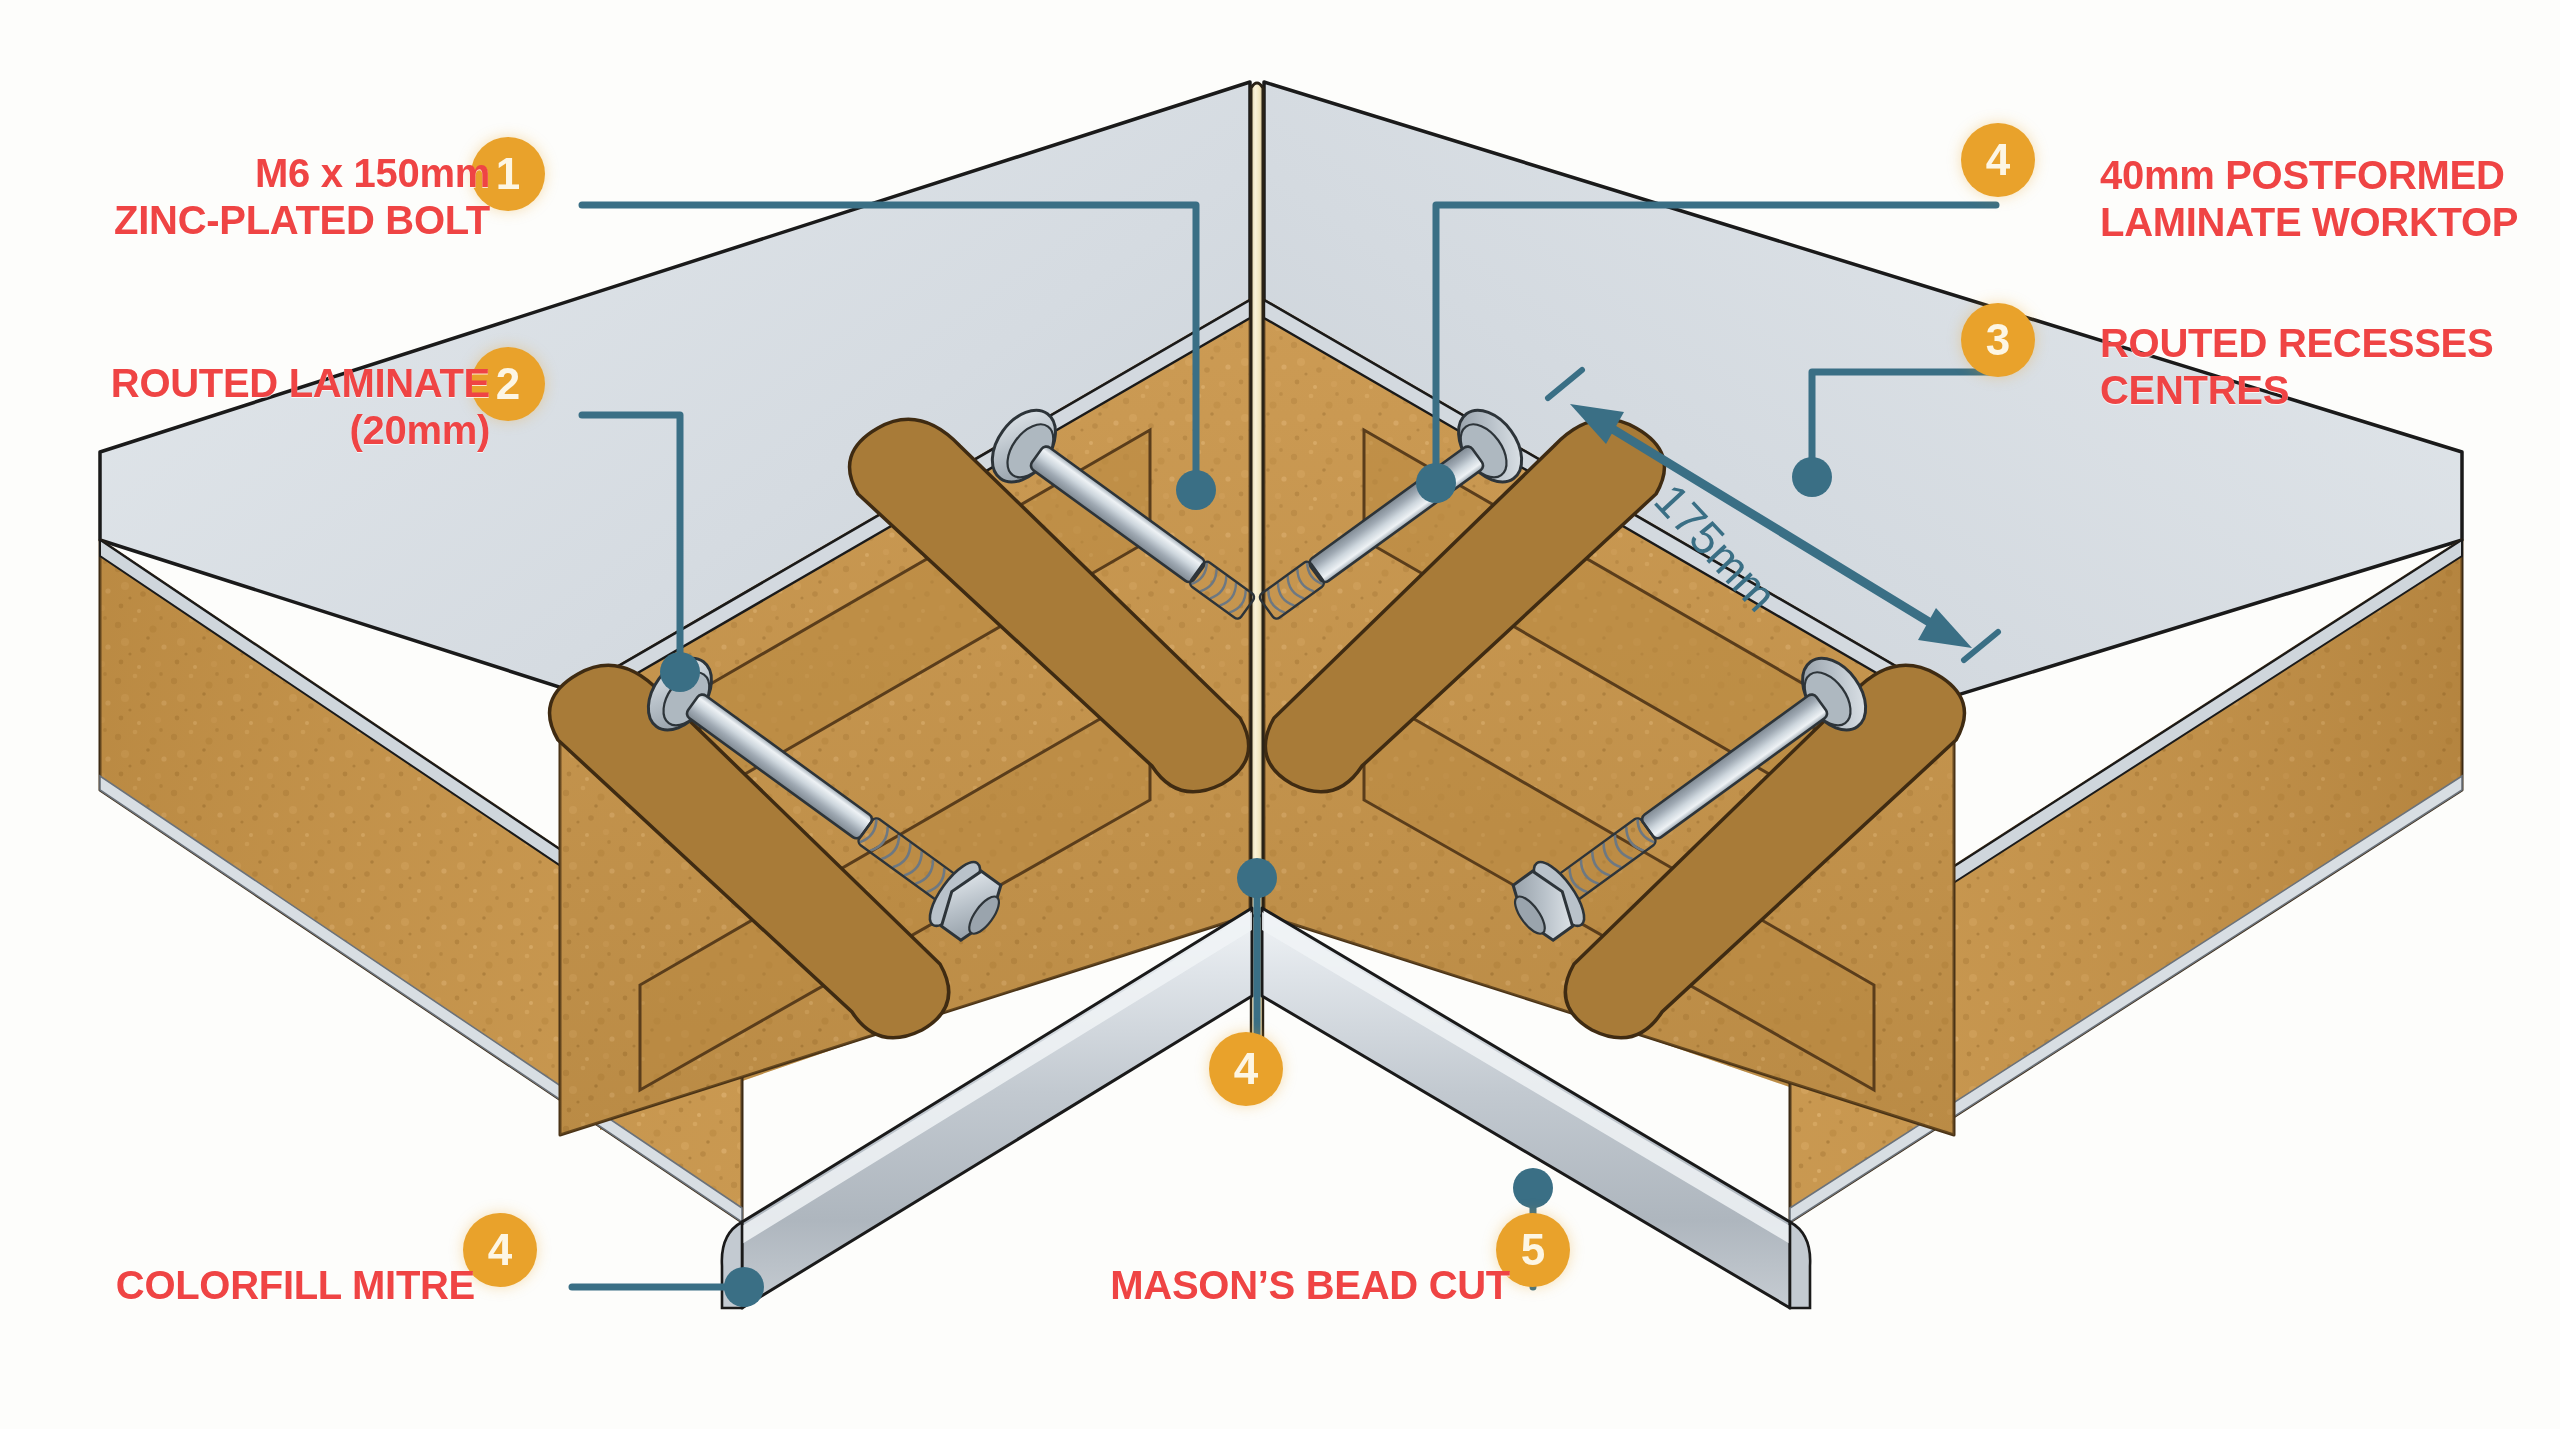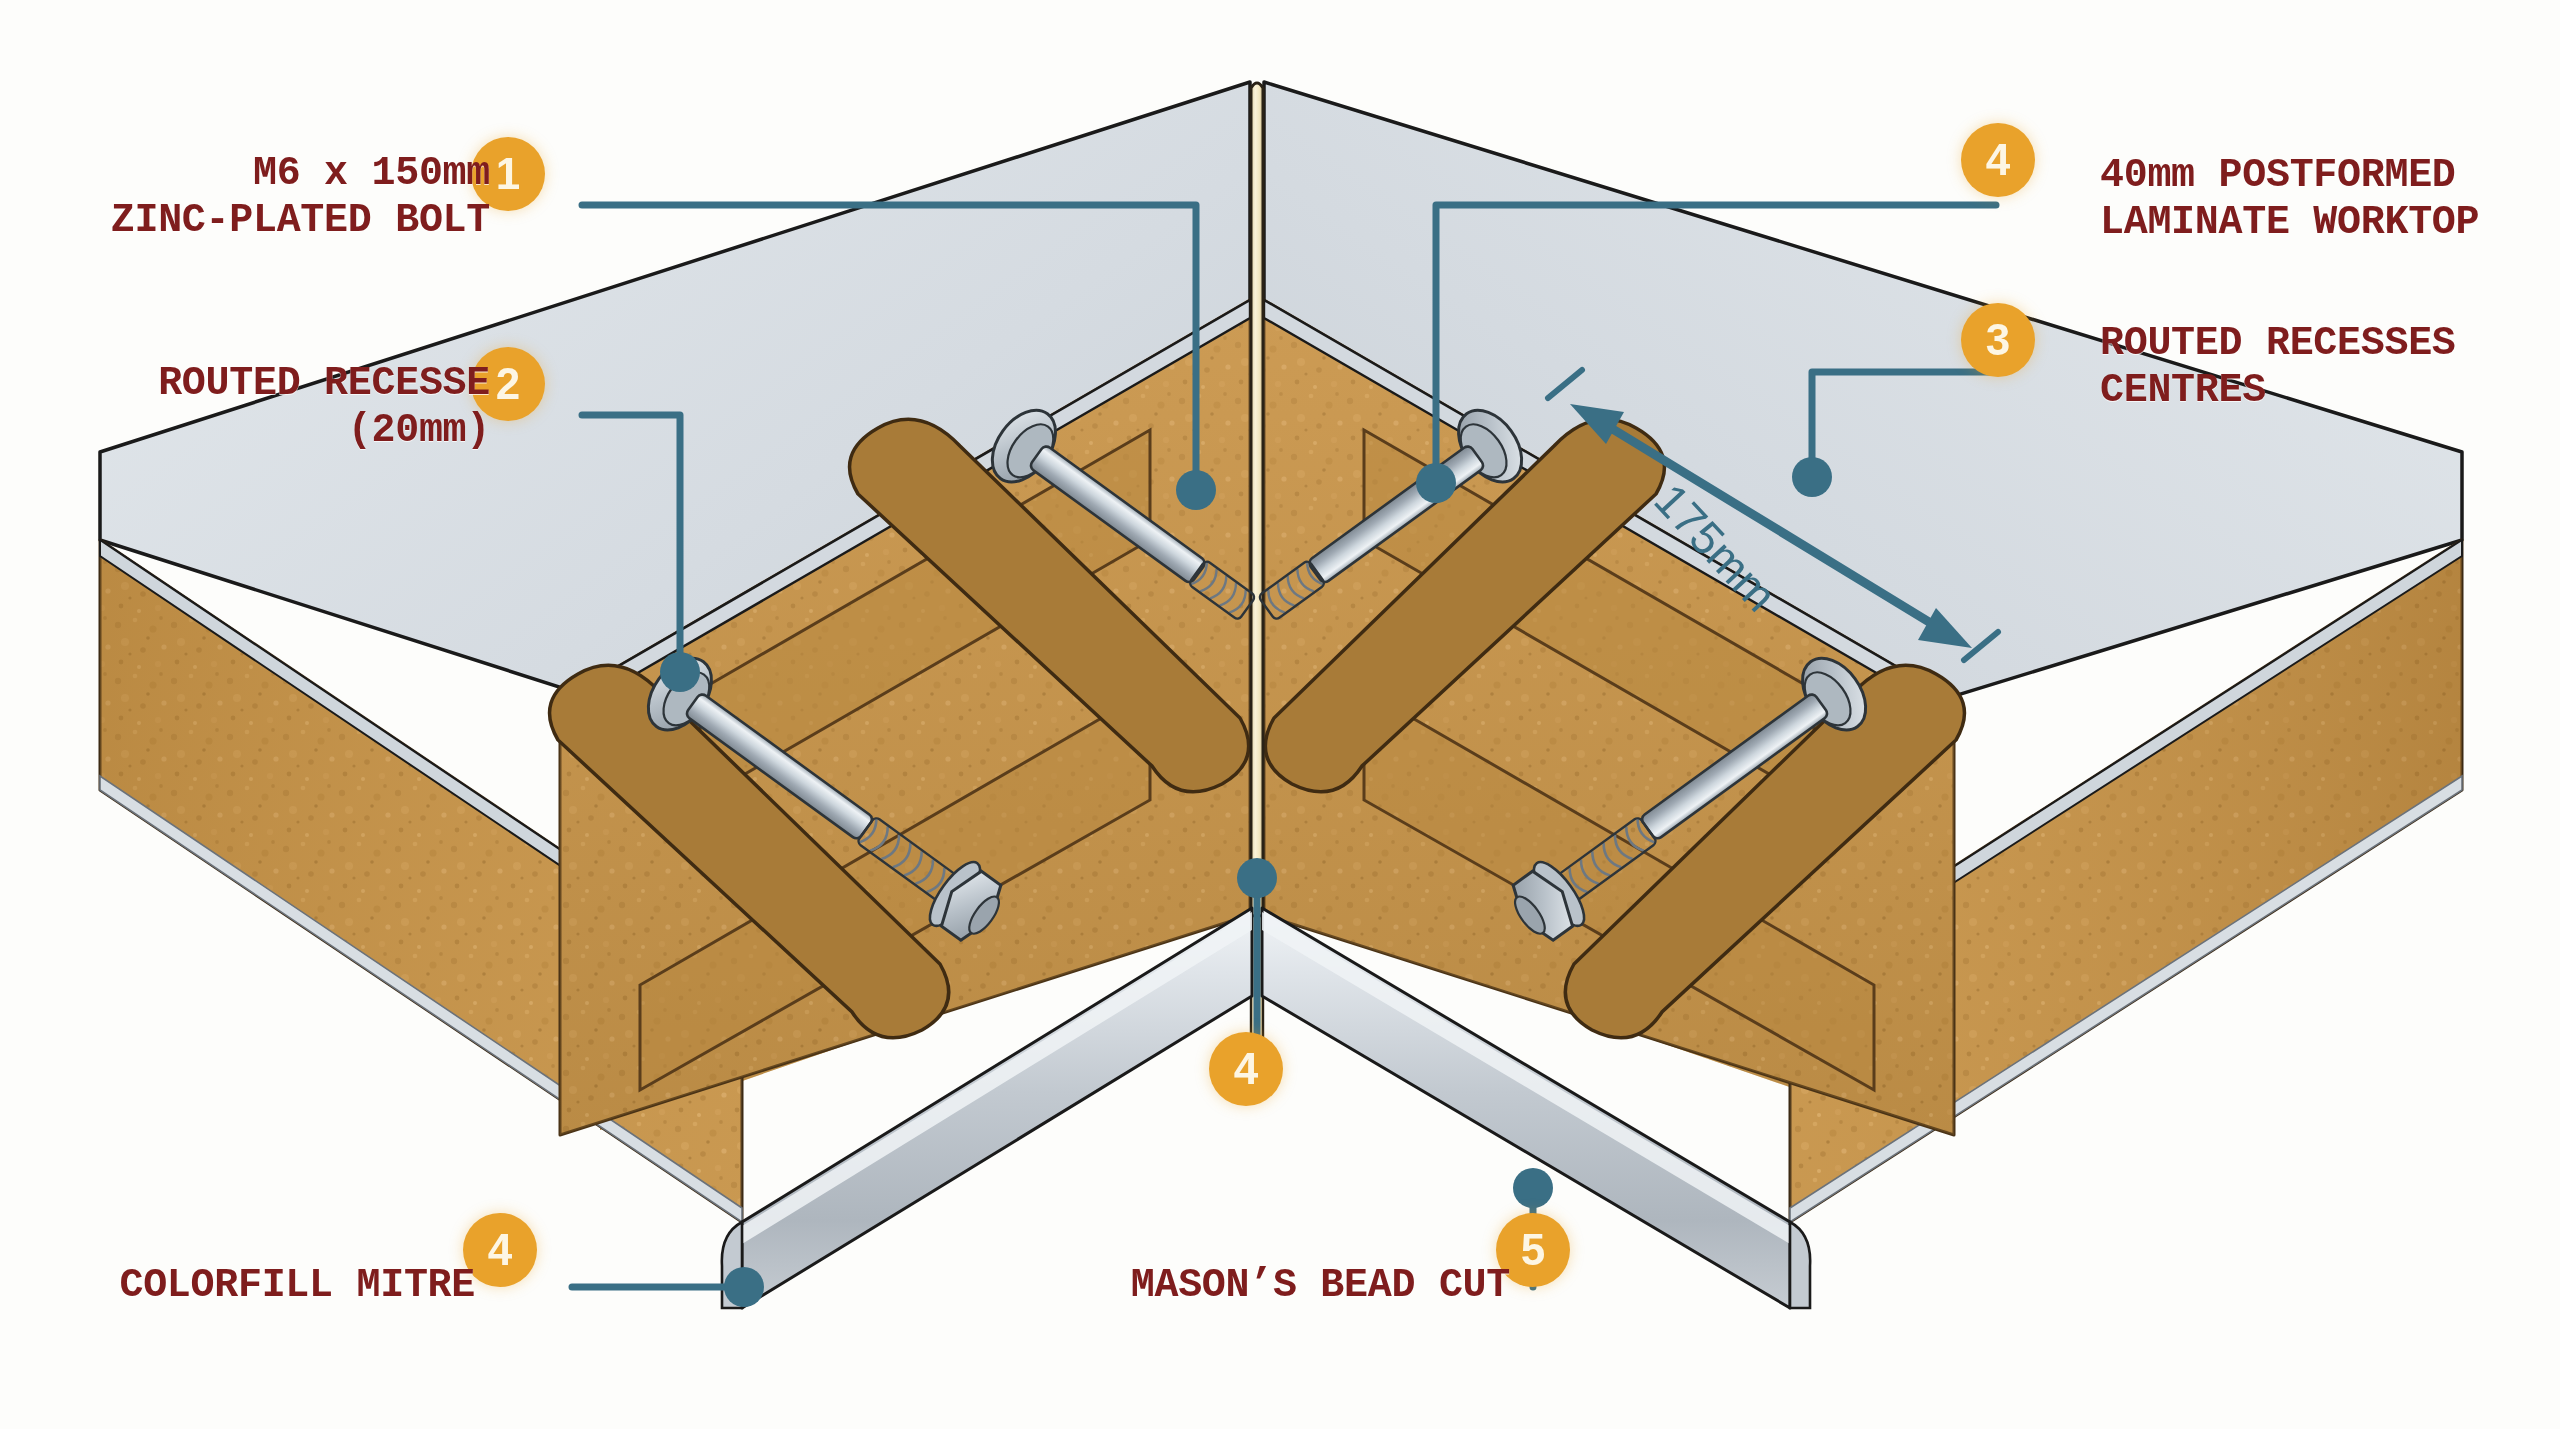--- a/index.html
+++ b/index.html
@@ -20,23 +20,23 @@
   }
   #art {
     position: absolute;
     left: 0;
     top: 0;
     width: 2560px;
     height: 1429px;
   }
   .lbl {
     position: absolute;
-    color: #7f1d1d;
+    color: #ef4444;
     font-weight: bold;
-    font-family: Liberation Mono, monospace;
+    font-family: Liberation Sans, sans-serif;
     font-size: 40px;
     line-height: 1.18;
     letter-spacing: -0.3px;
     white-space: pre-line;
     text-shadow: 0 1px 0 rgba(255,255,255,0.75);
   }
   .lbl.right { text-align: left; }
   .lbl.left  { text-align: right; }
   .badge {
     position: absolute;
@@ -312,21 +312,21 @@
 
   <div id="dim-label" style="position: absolute; color: rgb(58, 111, 133); font-family: &quot;Liberation Sans&quot;, sans-serif; font-size: 46px; font-weight: normal; transform-origin: left top; white-space: nowrap; left: 1760px; top: 500px; transform: translate(-50%, -50%) rotate(47deg);">
     <span>175mm</span>
   </div>
 
   <div id="callout-layer">
       <div class="badge" style="left: 471px; top: 137px;">1</div>
       <div class="lbl left" style="left: 60px; top: 150px; width: 430px;">M6 x 150mm
 ZINC-PLATED BOLT</div>
       <div class="badge" style="left: 471px; top: 347px;">2</div>
-      <div class="lbl left" style="left: 60px; top: 360px; width: 430px;">ROUTED RECESSE
+      <div class="lbl left" style="left: 60px; top: 360px; width: 430px;">ROUTED LAMINATE
 (20mm)</div>
       <div class="badge" style="left: 1961px; top: 303px;">3</div>
       <div class="lbl right" style="left: 2100px; top: 320px; width: 460px;">ROUTED RECESSES
 CENTRES</div>
       <div class="badge" style="left: 1961px; top: 123px;">4</div>
       <div class="lbl right" style="left: 2100px; top: 152px; width: 470px;">40mm POSTFORMED
 LAMINATE WORKTOP</div>
       <div class="badge" style="left: 463px; top: 1213px;">4</div>
       <div class="lbl left" style="left: 80px; top: 1262px; width: 395px;">COLORFILL MITRE</div>
       <div class="badge" style="left: 1496px; top: 1213px;">5</div>

